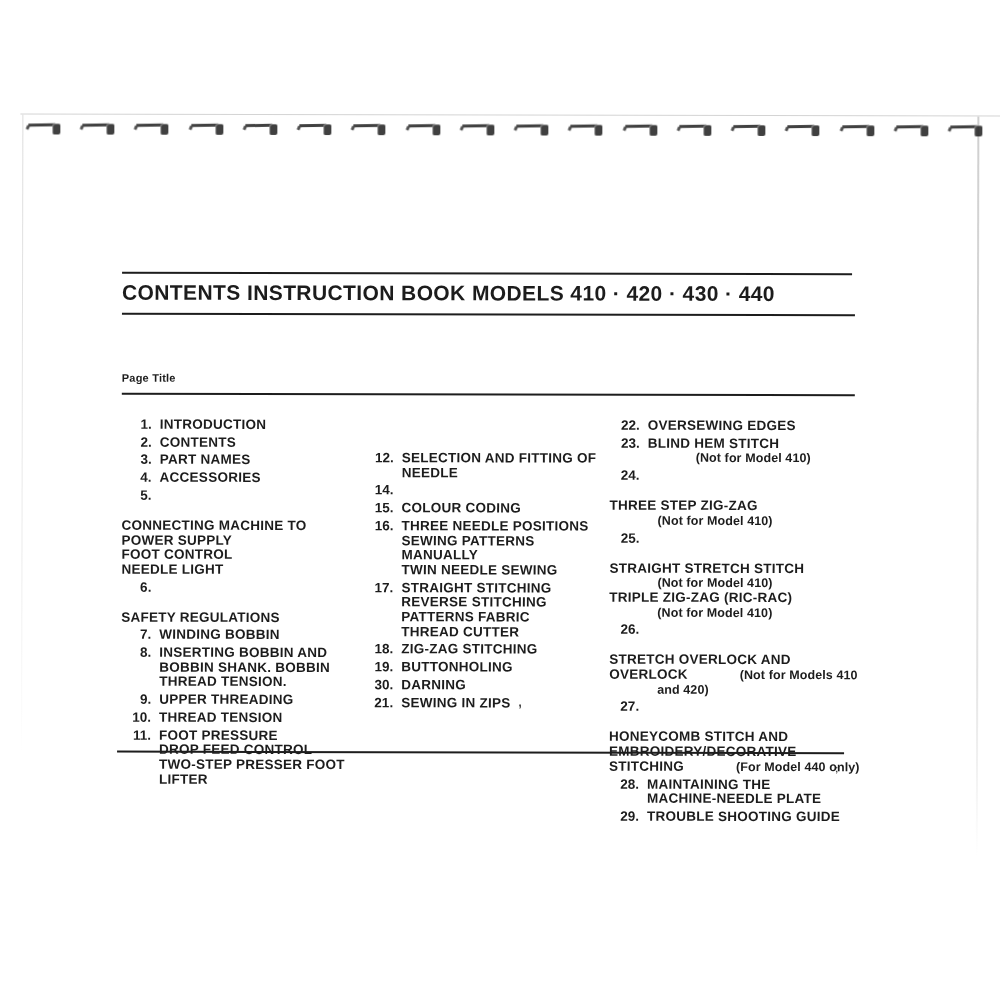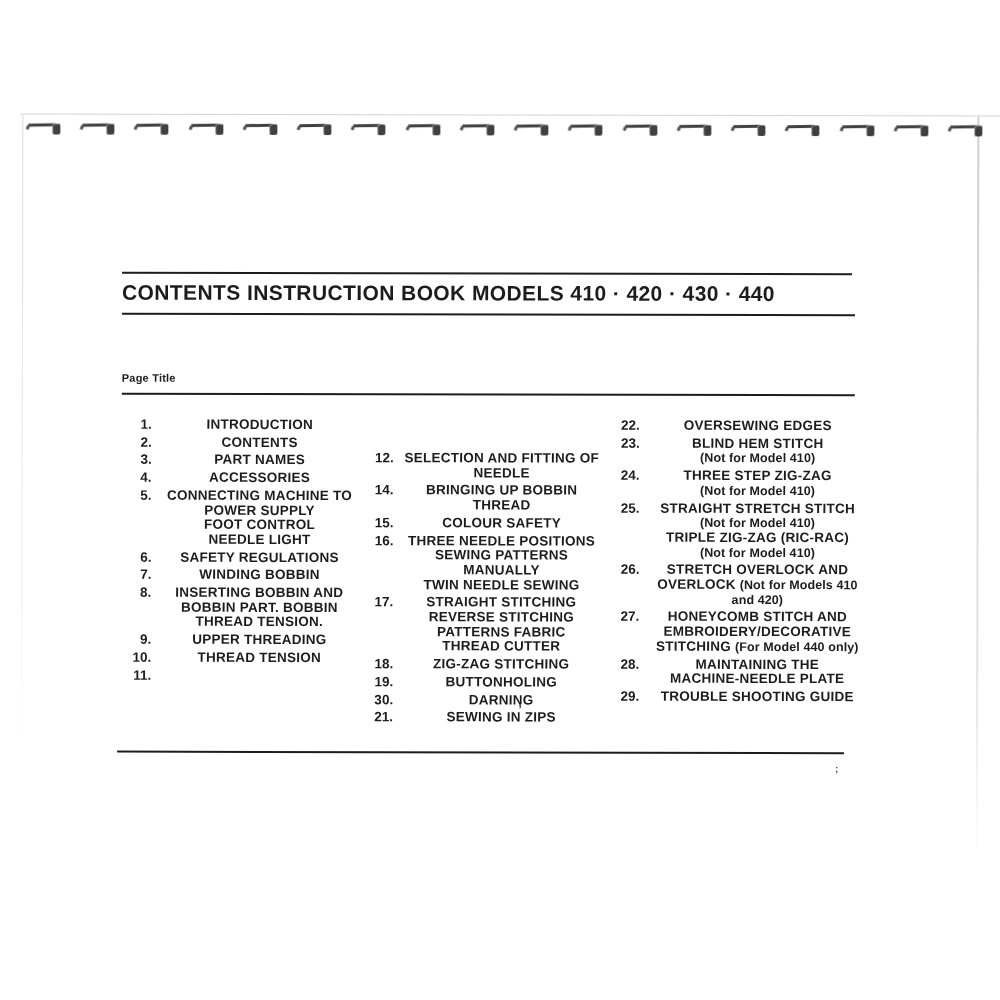--- a/index.html
+++ b/index.html
@@ -42,24 +42,24 @@
 
   
   .toc-col{position:absolute;top:418px;}
   .col-0{left:122px;width:238px;}
   .col-1{left:364px;width:238px;margin-top:33px;}
   .col-2{left:610px;width:258px;}
   .toc-item{display:flex;margin-bottom:3px;}
   .toc-num{width:30px;flex:0 0 30px;text-align:right;padding-right:8px;
     font-size:13.5px;font-weight:bold;line-height:14.7px;}
   .toc-body{flex:1;}
-  .toc-line{font-size:13.5px;line-height:14.7px;letter-spacing:.25px;text-align:center;}
+  .toc-line{font-size:13.5px;line-height:14.7px;letter-spacing:.25px;}
   .seg-bold{font-weight:bold;}
-  .seg-note{font-weight:bold;font-size:12.5px;letter-spacing:.1px;}
-  .gap-before{margin-top:3px;}
+  .seg-note{font-weight:bold;font-size:12.5px;letter-spacing:.1px;margin-left:48px;}
+  .gap-before{margin-top:3px;flex-direction:column;}
 
   
   .artifact{position:absolute;font-weight:bold;color:#4a4a4a;}
   .artifact-comma{left:519px;top:694px;font-size:13px;}
   .artifact-semi{left:836px;top:762px;font-size:10px;letter-spacing:1px;}
 </style>
 </head>
 <body>
 
 <div class="scan">
@@ -211,59 +211,61 @@
       <div class="toc-item">
         <div class="toc-num">7.</div>
         <div class="toc-body">
           <div class="toc-line"><span class="seg-bold">WINDING BOBBIN</span></div>
         </div>
       </div>
       <div class="toc-item">
         <div class="toc-num">8.</div>
         <div class="toc-body">
           <div class="toc-line"><span class="seg-bold">INSERTING BOBBIN AND</span></div>
-          <div class="toc-line"><span class="seg-bold">BOBBIN PART. BOBBIN</span></div>
+          <div class="toc-line"><span class="seg-bold">BOBBIN SHANK. BOBBIN</span></div>
           <div class="toc-line"><span class="seg-bold">THREAD TENSION.</span></div>
         </div>
       </div>
       <div class="toc-item">
         <div class="toc-num">9.</div>
         <div class="toc-body">
           <div class="toc-line"><span class="seg-bold">UPPER THREADING</span></div>
         </div>
       </div>
       <div class="toc-item">
         <div class="toc-num">10.</div>
         <div class="toc-body">
           <div class="toc-line"><span class="seg-bold">THREAD TENSION</span></div>
         </div>
       </div>
       <div class="toc-item">
         <div class="toc-num">11.</div>
+        <div class="toc-body">
+          <div class="toc-line"><span class="seg-bold">FOOT PRESSURE</span></div>
+          <div class="toc-line"><span class="seg-bold">DROP FEED CONTROL</span></div>
+          <div class="toc-line"><span class="seg-bold">TWO-STEP PRESSER FOOT</span></div>
+          <div class="toc-line"><span class="seg-bold">LIFTER</span></div>
+        </div>
       </div>
     </div>
   <div class="toc-col col-1">
       <div class="toc-item">
         <div class="toc-num">12.</div>
         <div class="toc-body">
           <div class="toc-line"><span class="seg-bold">SELECTION AND FITTING OF</span></div>
           <div class="toc-line"><span class="seg-bold">NEEDLE</span></div>
         </div>
       </div>
       <div class="toc-item">
         <div class="toc-num">14.</div>
-        <div class="toc-body">
-          <div class="toc-line"><span class="seg-bold">BRINGING UP BOBBIN</span></div>
-          <div class="toc-line"><span class="seg-bold">THREAD</span></div>
-        </div>
       </div>
       <div class="toc-item">
         <div class="toc-num">15.</div>
         <div class="toc-body">
-          <div class="toc-line"><span class="seg-bold">COLOUR SAFETY</span></div>
+          <div class="toc-line"><span class="seg-bold">COLOUR CODING</span></div>
         </div>
       </div>
       <div class="toc-item">
         <div class="toc-num">16.</div>
         <div class="toc-body">
           <div class="toc-line"><span class="seg-bold">THREE NEEDLE POSITIONS</span></div>
           <div class="toc-line"><span class="seg-bold">SEWING PATTERNS</span></div>
           <div class="toc-line"><span class="seg-bold">MANUALLY</span></div>
           <div class="toc-line"><span class="seg-bold">TWIN NEEDLE SEWING</span></div>
         </div>

